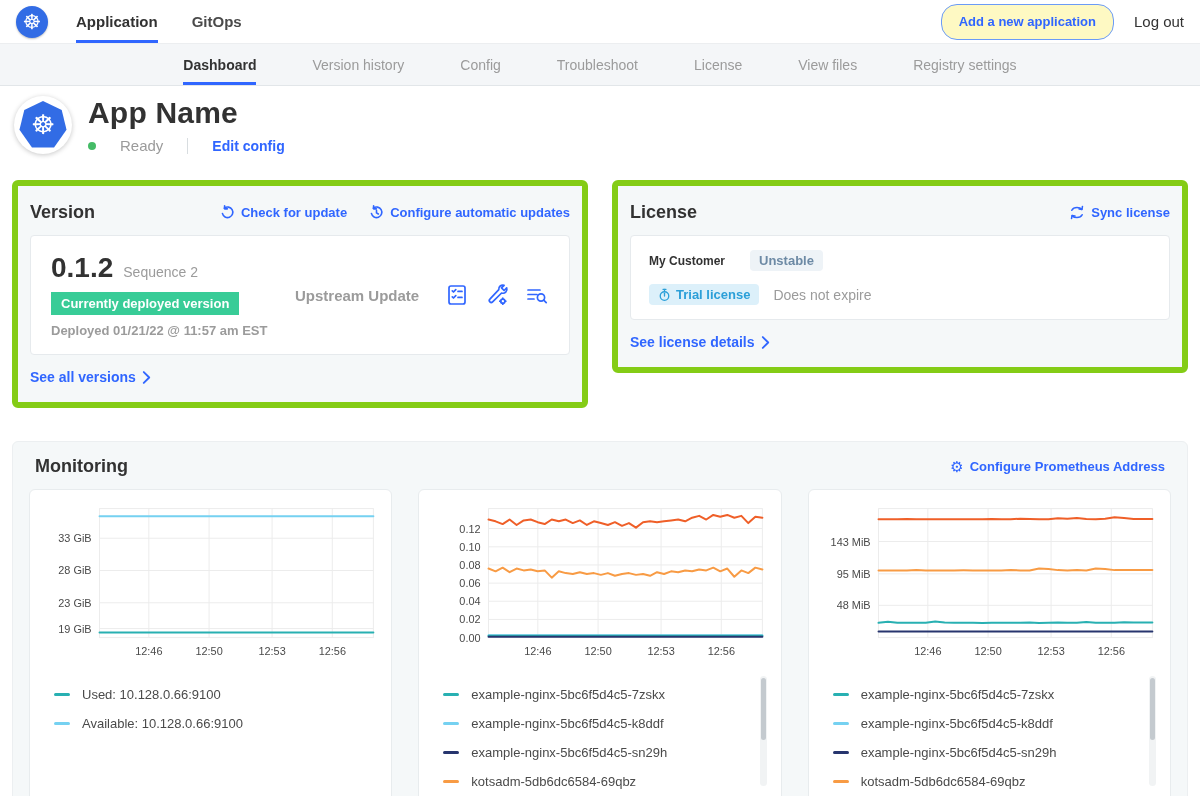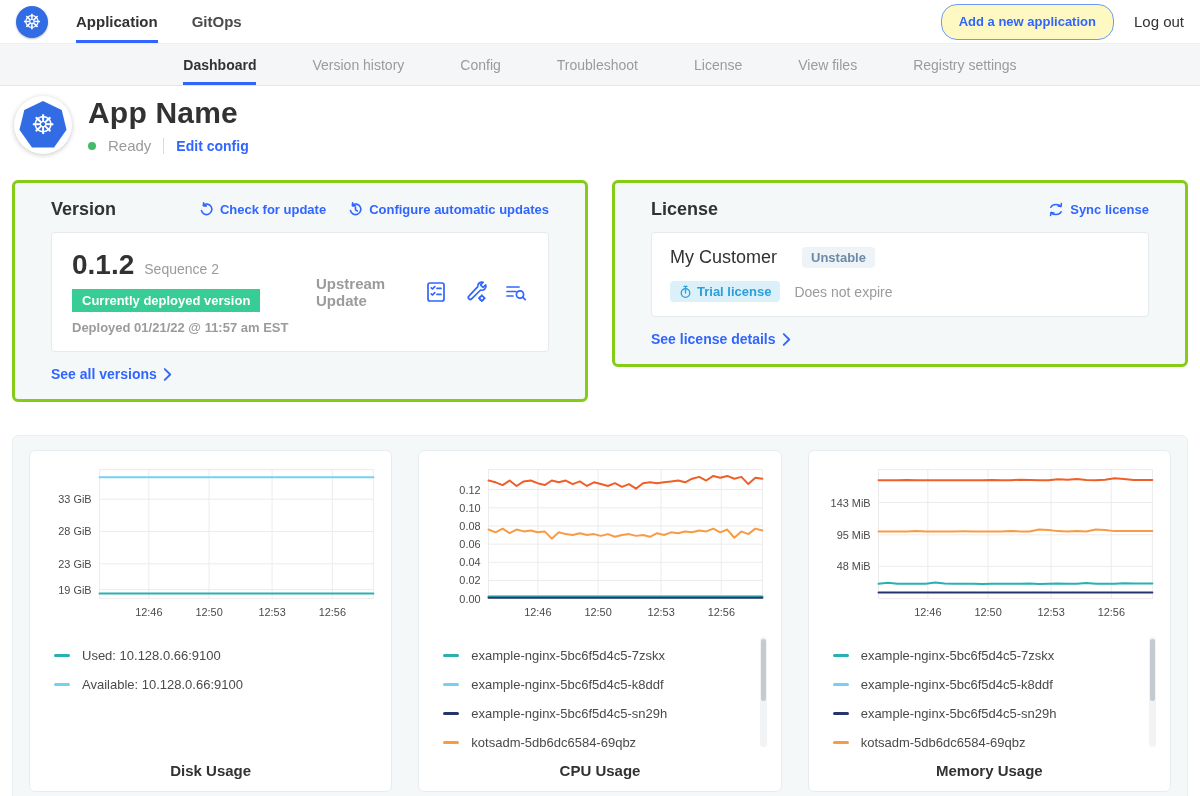--- a/index.html
+++ b/index.html
@@ -30,31 +30,31 @@
   .tab.active { color:#323232; font-weight:700; border-bottom-color:#3066ff; }
 
   
   .app-header { display:flex; align-items:flex-start; gap:16px; padding:10px 16px 12px 14px; }
   .app-icon { width:58px; height:58px; border-radius:50%; background:#fff;
     box-shadow:0 1px 5px rgba(0,0,0,.22); display:flex; align-items:center; justify-content:center; }
   .heptagon { width:48px; height:48px; background:#326ce5; display:flex; align-items:center;
     justify-content:center; color:#fff; font-size:27px; line-height:1;
     clip-path:polygon(50% 0%, 89% 19%, 99% 60%, 73% 97%, 27% 97%, 1% 60%, 11% 19%); }
   .app-title { font-size:30px; font-weight:700; color:#323232; letter-spacing:.2px; }
-  .app-sub { display:flex; align-items:center; gap:12px; margin-top:7px; }
+  .app-sub { display:flex; align-items:center; gap:24px; margin-top:7px; }
   .dot { width:8px; height:8px; border-radius:50%; background:#44bb66; }
   .status-text { font-size:15px; color:#9b9b9b; }
   .vdiv { width:1px; height:16px; background:#d8dde0; }
   .link { color:#3066ff; font-weight:700; cursor:pointer; display:inline-flex;
     align-items:center; gap:6px; font-size:13px; }
   .link svg { flex:0 0 auto; }
 
   
   .cards-row { display:flex; gap:24px; padding:14px 12px 0 12px; align-items:flex-start; }
-  .card { background:#f5f8f9; border:3px solid #84cc16; border-radius:6px; padding:16px 36px; }
+  .card { background:#f5f8f9; border:6px solid #84cc16; border-radius:6px; padding:16px 12px; }
   .card.version { width:576px; }
   .card.license { width:576px; }
   .card-head { display:flex; align-items:center; }
   .card-title { font-size:18px; font-weight:700; color:#323232; }
   .card-head .actions { margin-left:auto; display:flex; gap:22px; }
   .whitebox { background:#fff; border:1px solid #e6eaed; border-radius:4px; margin-top:12px; }
 
   .ver-box { display:flex; align-items:center; padding:16px 20px; }
   .ver-left { min-width:240px; }
   .ver-number-row { display:flex; align-items:baseline; gap:10px; }
@@ -63,21 +63,21 @@
   .dep-badge { display:inline-block; margin-top:8px; background:#38cc97; color:#fff;
     font-size:13px; font-weight:700; padding:4px 10px; border-radius:0; }
   .dep-date { margin-top:8px; font-size:13px; color:#9b9b9b;font-weight:bold; }
   .ver-source { font-size:15px; font-weight:700; color:#9b9b9b; margin-left:4px; }
   .ver-icons { margin-left:auto; display:flex; gap:16px; align-items:center; }
   .ver-icons svg { cursor:pointer; }
   .card-footer-link { margin-top:14px; font-size:14px; }
 
   .lic-box { padding:14px 18px; }
   .lic-row1 { display:flex; align-items:center; gap:12px; }
-  .lic-name { font-size:18px; font-weight:400; color:#323232; }
+  .lic-name { font-size:12px; font-weight:700; color:#323232; }
   .chip { font-size:13px; font-weight:700; padding:3px 9px; border-radius:4px; }
   .chip.channel { background:#eef3f7; color:#6d8aa5;margin-left:13px; }
   .chip.trial { background:#dcf0fa; color:#2b9fd8; display:inline-flex; align-items:center; gap:5px; }
   .lic-row2 { display:flex; align-items:center; gap:14px; margin-top:13px; }
   .lic-expiry { font-size:14px; color:#9b9b9b; }
 
   
   .monitoring { margin:33px 12px 0 12px; background:#f5f8f9; border:1px solid #eceff1;
     border-radius:6px; padding:14px 16px 16px 16px; }
   .mon-head { display:flex; align-items:center; margin-bottom:12px; padding:0 6px; }
@@ -245,20 +245,27 @@
     <div class="link card-footer-link">
       <span>See license details</span>
       <svg class="blue-ic" width="9" height="13" viewBox="0 0 8 12">
           <path d="M1.5 1l5 5-5 5"></path>
         </svg>
     </div>
   </div>
 </div>
 
 <section class="monitoring">
+  <div class="mon-head">
+    <span class="mon-title">Monitoring</span>
+    <span class="link">
+      <span class="gear-glyph">⚙</span>
+      <span>Configure Prometheus Address</span>
+    </span>
+  </div>
   <div class="charts-row">
   <div class="chart-card">
     <svg class="plot" viewBox="0 0 344 170">
           <rect x="60" y="8" width="276" height="130" fill="none" stroke="#ececec"></rect>
           <line x1="60" x2="336" y1="128.9" y2="128.9" stroke="#ececec"></line>
           <text class="axis" x="52" y="132.9" text-anchor="end">19 GiB</text>
           <line x1="60" x2="336" y1="102.9" y2="102.9" stroke="#ececec"></line>
           <text class="axis" x="52" y="106.9" text-anchor="end">23 GiB</text>
           <line x1="60" x2="336" y1="70.4" y2="70.4" stroke="#ececec"></line>
           <text class="axis" x="52" y="74.4" text-anchor="end">28 GiB</text>

